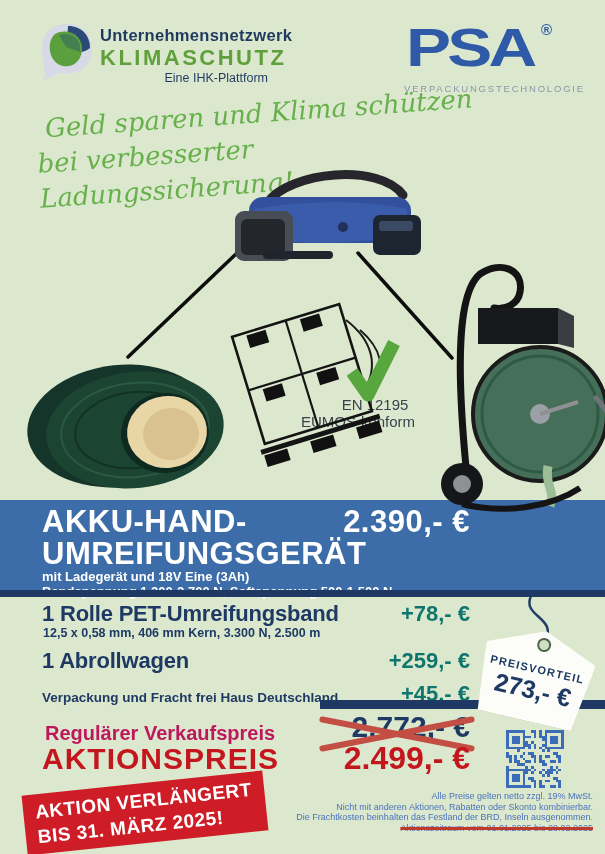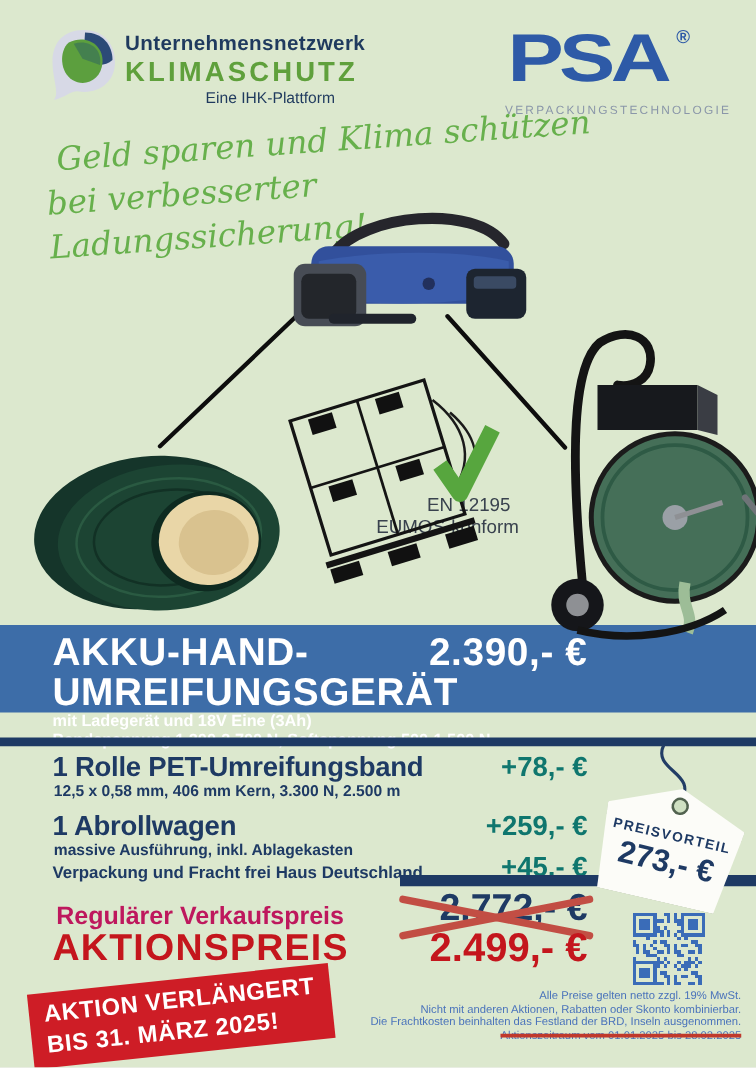--- a/index.html
+++ b/index.html
@@ -80,36 +80,35 @@
 
   <div class="abs psa-word" style="left:406px;top:20px;">PSA</div>
   <div class="abs psa-reg" style="left:541px;top:21px;">®</div>
   <div class="abs psa-sub" style="left:404px;top:83px;">VERPACKUNGSTECHNOLOGIE</div>
 
   <div class="abs slogan" style="left:34px;top:112px;width:440px;">
     <div class="l1">Geld sparen und Klima schützen</div>
     <div class="l2">bei verbesserter Ladungssicherung!</div>
   </div>
 
-  <div class="abs banner" style="left:0;top:500px;width:605px;height:70px;">
+  <div class="abs banner" style="left:0;top:500px;width:605px;height:90px;">
     <div class="abs title" style="left:42px;top:5px;">AKKU-HAND-</div>
     <div class="abs title price-col" style="left:270px;top:5px;width:200px;">2.390,- €</div>
     <div class="abs title" style="left:42px;top:37px;">UMREIFUNGSGERÄT</div>
     <div class="abs detail" style="left:42px;top:70px;">mit Ladegerät und 18V Eine (3Ah)</div>
     <div class="abs detail" style="left:42px;top:74px;padding-top:11px;">Bandspannung 1.200-2.700 N, Softspannung 500-1.500 N</div>
   </div>
   <div class="abs navybar" style="left:0;top:590px;width:605px;height:7px;"></div>
 
   <div class="abs addon-name" style="left:42px;top:601px;">1 Rolle PET-Umreifungsband</div>
   <div class="abs addon-price price-col" style="left:270px;top:601px;width:200px;">+78,- €</div>
   <div class="abs addon-detail" style="left:43px;top:626px;">12,5 x 0,58 mm, 406 mm Kern, 3.300 N, 2.500 m</div>
 
   <div class="abs addon-name" style="left:42px;top:648px;">1 Abrollwagen</div>
   <div class="abs addon-price price-col" style="left:270px;top:648px;width:200px;">+259,- €</div>
-  <div class="abs addon-detail" style="left:43px;top:673px;">massive Ausführung, inkl. Ablagekasten</div>
 
   <div class="abs addon-small" style="left:42px;top:690px;">Verpackung und Fracht frei Haus Deutschland</div>
   <div class="abs addon-price price-col" style="left:270px;top:681px;width:200px;">+45,- €</div>
 
   <div class="abs navybar" style="left:320px;top:700px;width:285px;height:9px;"></div>
 
   <div class="abs reg-label" style="left:45px;top:722px;">Regulärer Verkaufspreis</div>
   <div class="abs reg-price price-col" style="left:310px;top:710px;width:160px;">2.772,- €</div>
   <div class="abs cross" style="left:318px;top:710px;width:158px;height:46px;"></div>
 

